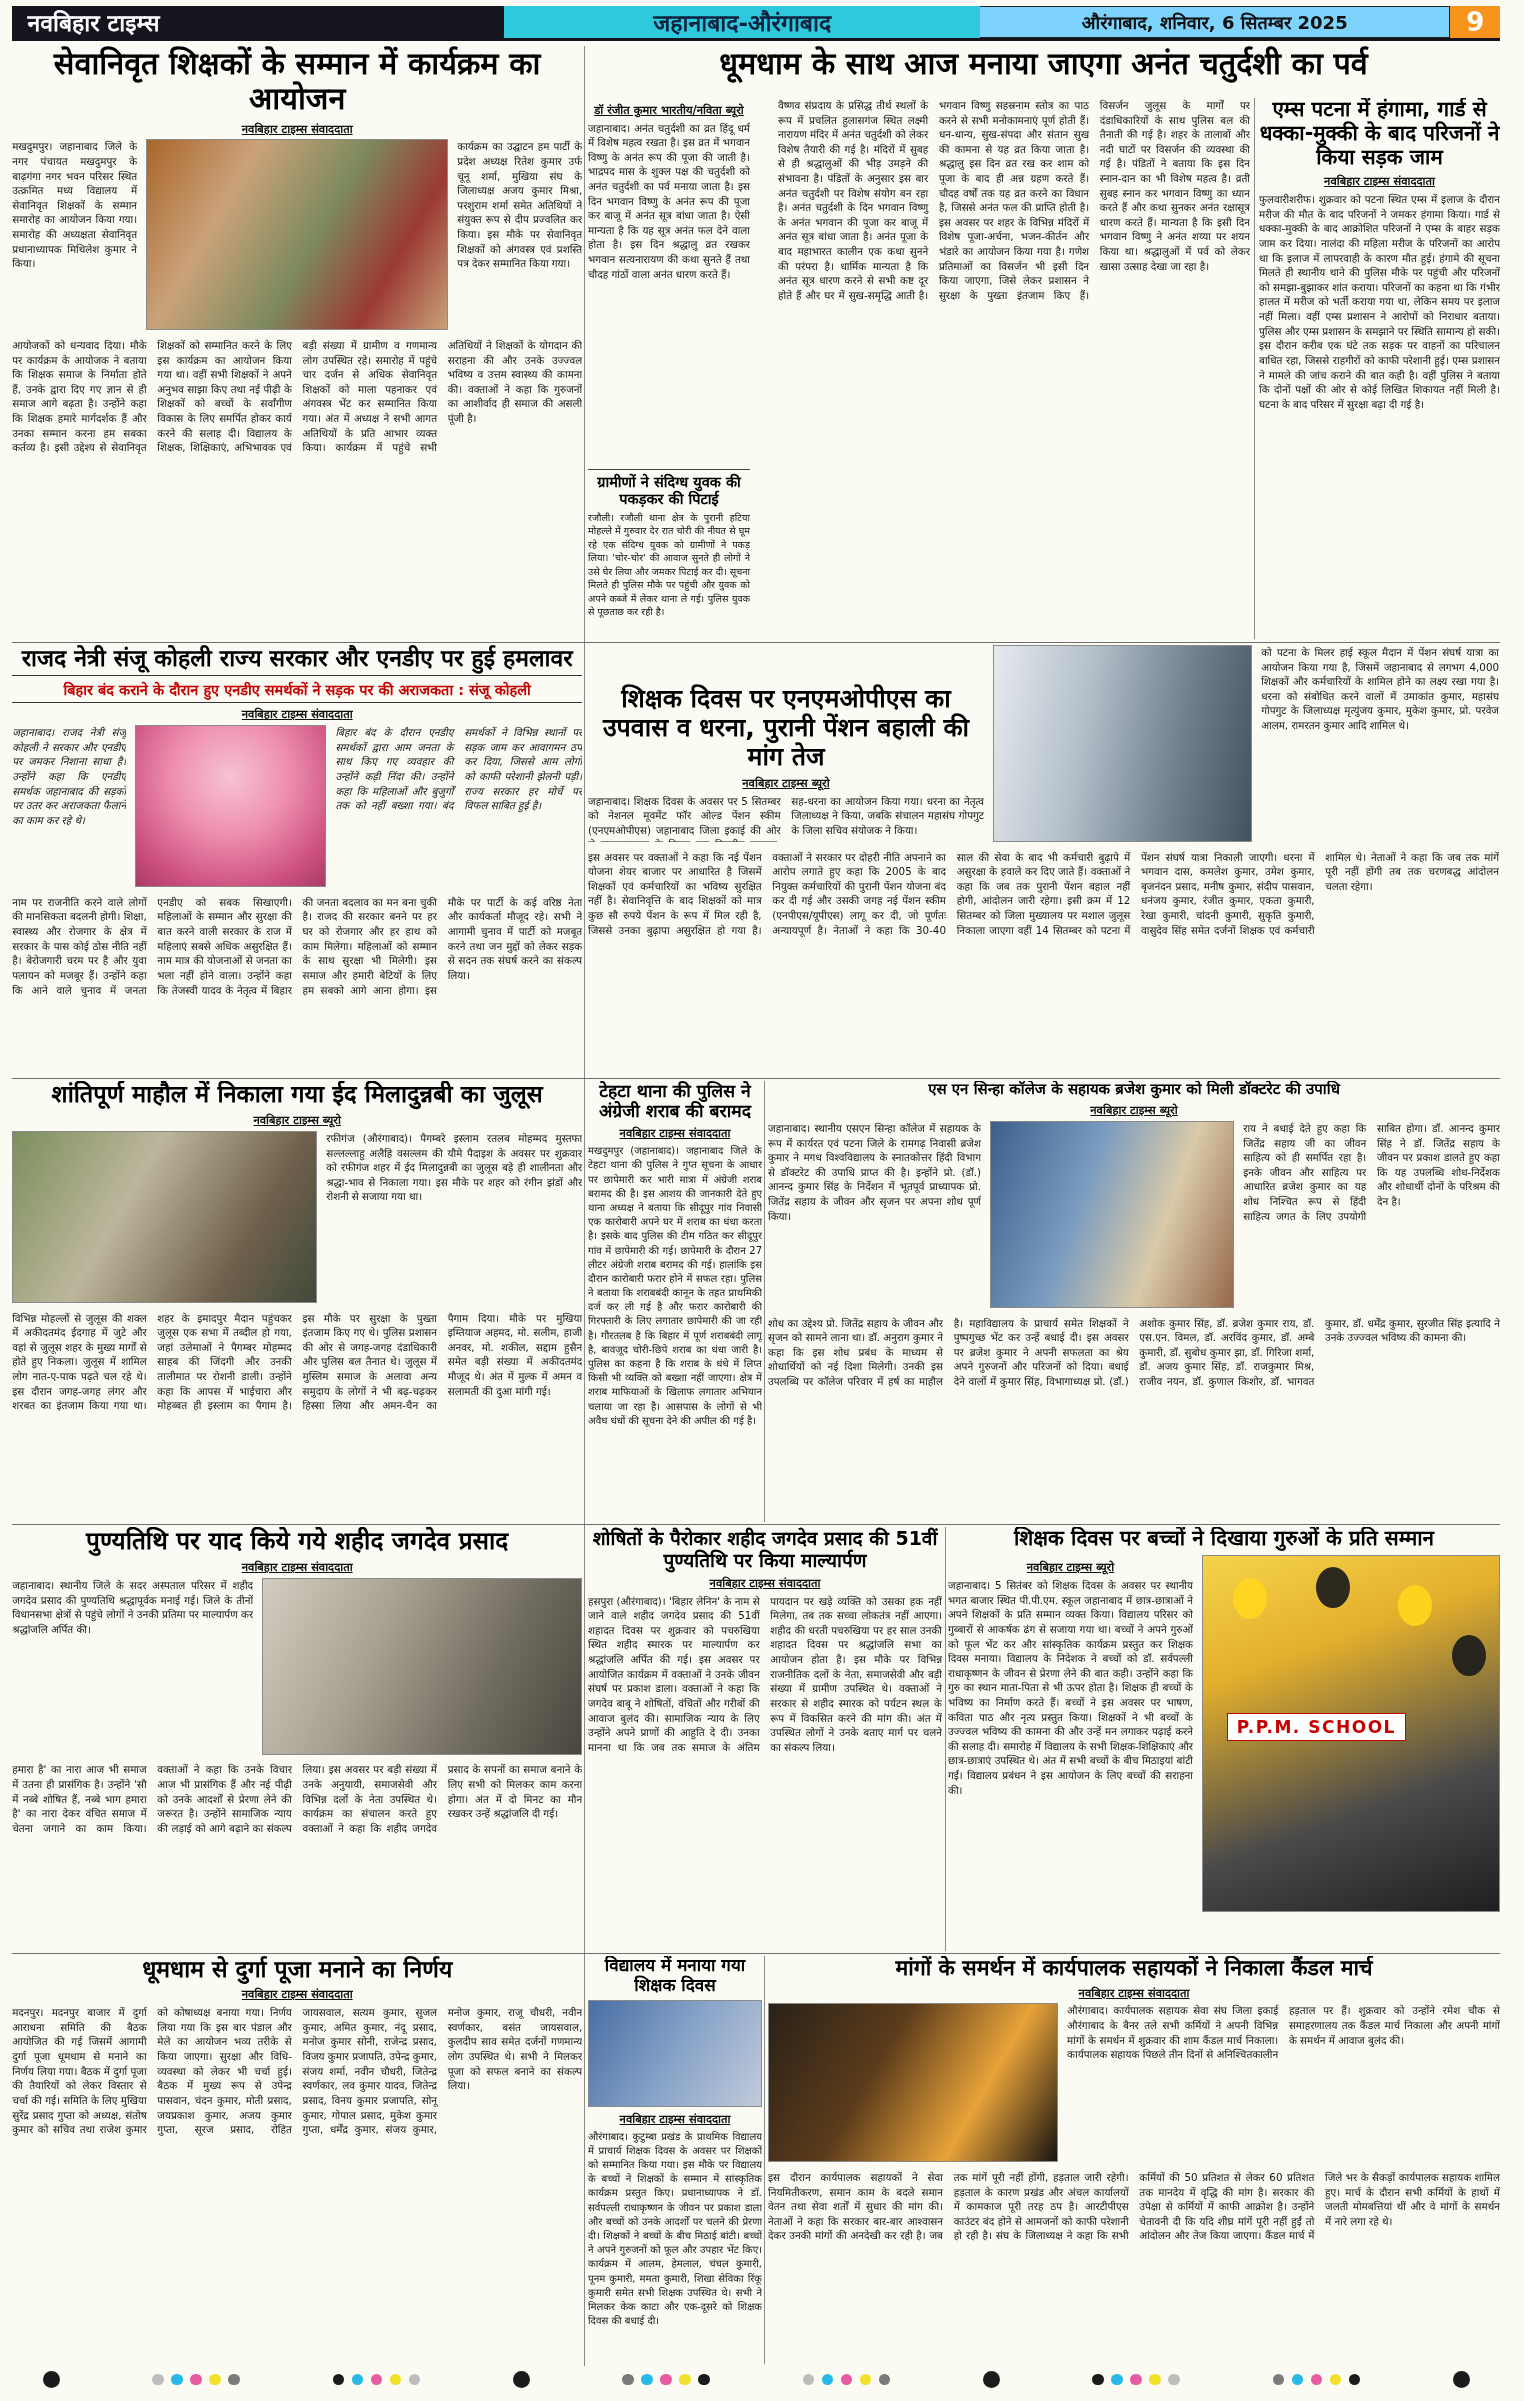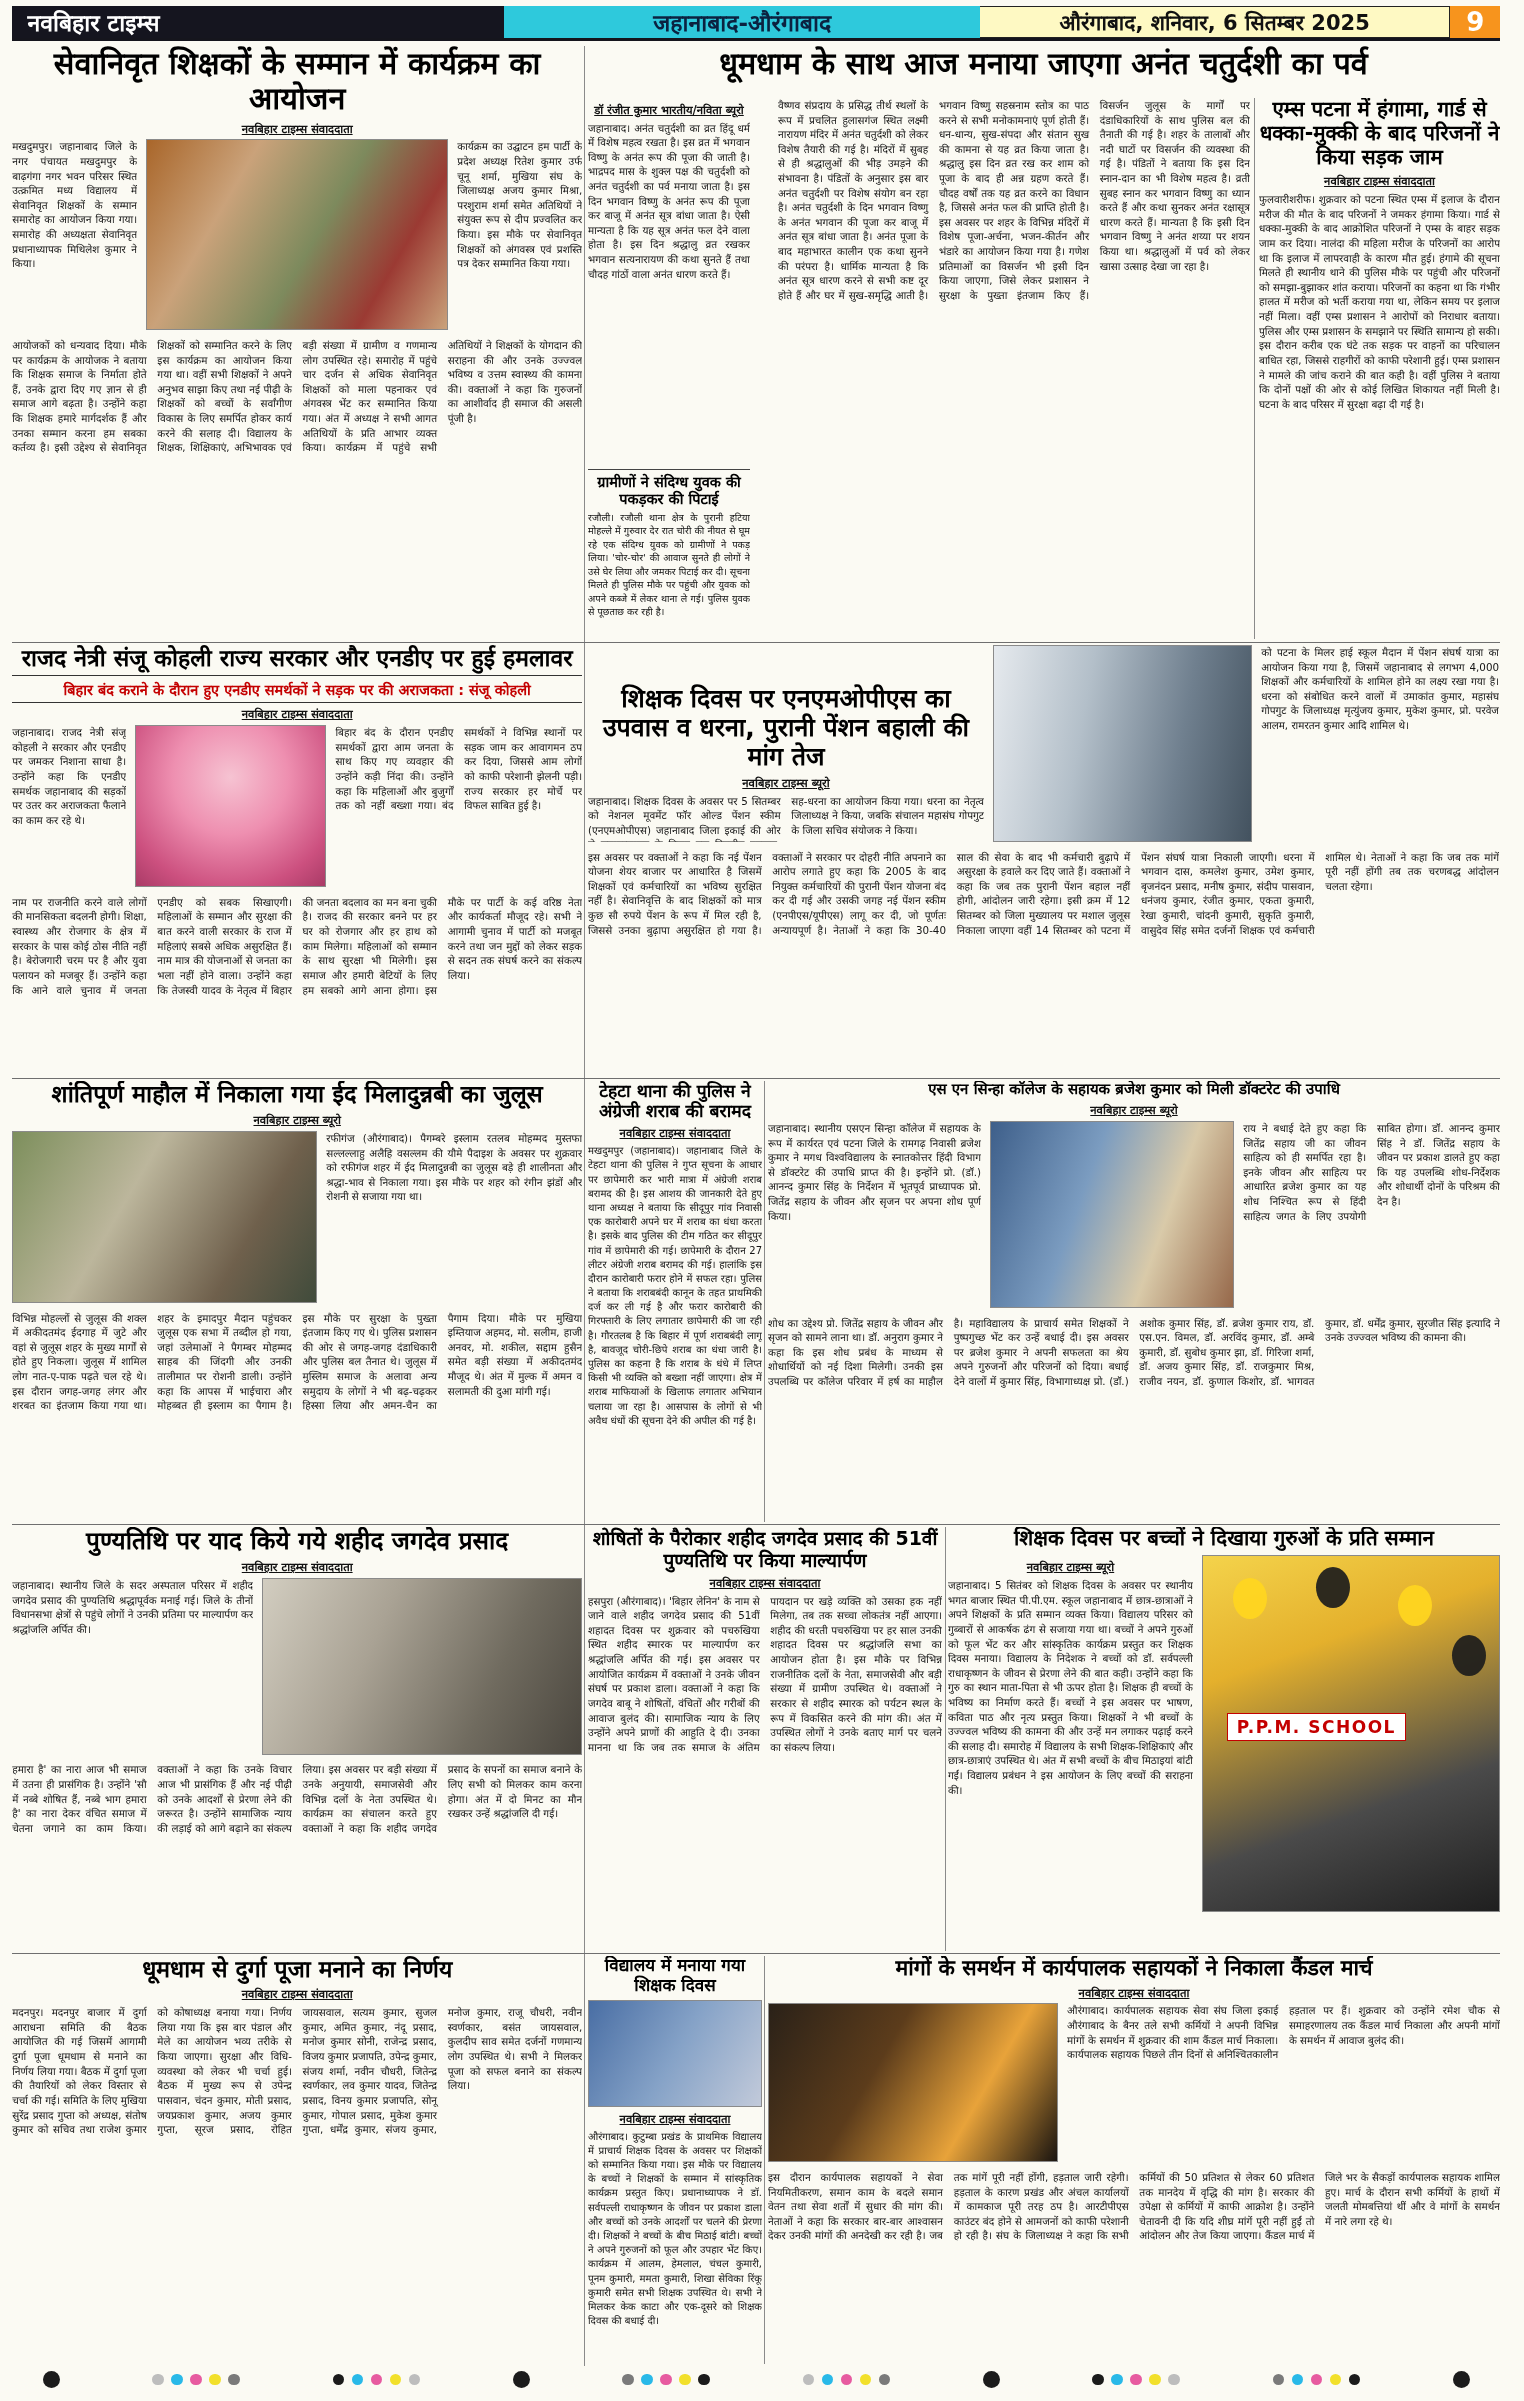--- a/index.html
+++ b/index.html
@@ -3,21 +3,21 @@
 <meta charset="utf-8">
 <style>
   *{box-sizing:border-box;margin:0;padding:0;}
   html,body{background:#d9d9d9;}
   .page{position:relative;width:1524px;height:2401px;margin:0 auto;background:#fbfaf3;
         font-family:"DejaVu Sans","Liberation Sans",sans-serif;color:#111;overflow:hidden;}
   
   .masthead{position:absolute;left:12.2px;top:6.1px;width:1488px;height:35px;display:flex;border-bottom:3px solid #15151d;}
   .m-name{flex:0 0 492px;background:#15151f;color:#fff;display:flex;align-items:center;padding-left:15.2px;font-size:23px;font-weight:bold;}
   .m-edition{flex:0 0 476px;background:#2ec9dc;color:#0b2240;display:flex;align-items:center;justify-content:center;font-size:23px;font-weight:bold;}
-  .m-date{flex:1;background:#fef9c3;border:0.8px solid #222;border-left:none;display:flex;align-items:center;justify-content:center;font-size:21px;font-weight:bold;}
+  .m-date{flex:1;background:#7dd3fc;border:0.8px solid #222;border-left:none;display:flex;align-items:center;justify-content:center;font-size:18px;font-weight:bold;}
   .m-page{flex:0 0 50px;background:#f7941d;color:#fff;display:flex;align-items:center;justify-content:center;font-size:26px;font-weight:bold;}
   
   .article{position:absolute;overflow:hidden;}
   .hl{font-weight:bold;line-height:1.16;text-align:center;color:#000;}
   .byline{font-weight:bold;font-size:11.4px;text-align:center;text-decoration:underline;margin:3.8px 0;}
   .bodytext{font-size:10.3px;line-height:1.42;text-align:justify;color:#141414;}
   .row{display:flex;gap:9.1px;}
   .c2{column-count:2;column-gap:10.7px;}
   .c3{column-count:3;column-gap:10.7px;}
   .c4{column-count:4;column-gap:10.7px;}
@@ -96,21 +96,21 @@
   <div class="article" style="left:1259px;top:98px;width:241px;height:541px;">
     <div class="hl" style="font-size:20.6px;">एम्स पटना में हंगामा, गार्ड से धक्का-मुक्की के बाद परिजनों ने किया सड़क जाम</div>
     <div class="byline">नवबिहार टाइम्स संवाददाता</div>
     <div class="bodytext" style="height:412px;overflow:hidden;">फुलवारीशरीफ। शुक्रवार को पटना स्थित एम्स में इलाज के दौरान मरीज की मौत के बाद परिजनों ने जमकर हंगामा किया। गार्ड से धक्का-मुक्की के बाद आक्रोशित परिजनों ने एम्स के बाहर सड़क जाम कर दिया। नालंदा की महिला मरीज के परिजनों का आरोप था कि इलाज में लापरवाही के कारण मौत हुई। हंगामे की सूचना मिलते ही स्थानीय थाने की पुलिस मौके पर पहुंची और परिजनों को समझा-बुझाकर शांत कराया। परिजनों का कहना था कि गंभीर हालत में मरीज को भर्ती कराया गया था, लेकिन समय पर इलाज नहीं मिला। वहीं एम्स प्रशासन ने आरोपों को निराधार बताया। पुलिस और एम्स प्रशासन के समझाने पर स्थिति सामान्य हो सकी। इस दौरान करीब एक घंटे तक सड़क पर वाहनों का परिचालन बाधित रहा, जिससे राहगीरों को काफी परेशानी हुई। एम्स प्रशासन ने मामले की जांच कराने की बात कही है। वहीं पुलिस ने बताया कि दोनों पक्षों की ओर से कोई लिखित शिकायत नहीं मिली है। घटना के बाद परिसर में सुरक्षा बढ़ा दी गई है।</div>
   </div>
 
   <div class="article" style="left:12.2px;top:645px;width:570px;height:430px;">
     <div class="hl" style="font-size:23px;">राजद नेत्री संजू कोहली राज्य सरकार और एनडीए पर हुई हमलावर</div>
     <div class="subhead-red">बिहार बंद कराने के दौरान हुए एनडीए समर्थकों ने सड़क पर की अराजकता : संजू कोहली</div>
     <div class="byline">नवबिहार टाइम्स संवाददाता</div>
-    <div class="row" style="height:162px;">
+    <div class="row" style="height:162px;font-style:italic;">
       <div class="bodytext" style="flex:0 0 114px;overflow:hidden;">जहानाबाद। राजद नेत्री संजू कोहली ने सरकार और एनडीए पर जमकर निशाना साधा है। उन्होंने कहा कि एनडीए समर्थक जहानाबाद की सड़कों पर उतर कर अराजकता फैलाने का काम कर रहे थे।</div>
       <div class="photo ph-a4" style="width:191px;height:100%;"></div>
       <div class="bodytext c2" style="flex:1;overflow:hidden;">बिहार बंद के दौरान एनडीए समर्थकों द्वारा आम जनता के साथ किए गए व्यवहार की उन्होंने कड़ी निंदा की। उन्होंने कहा कि महिलाओं और बुजुर्गों तक को नहीं बख्शा गया। बंद समर्थकों ने विभिन्न स्थानों पर सड़क जाम कर आवागमन ठप कर दिया, जिससे आम लोगों को काफी परेशानी झेलनी पड़ी। राज्य सरकार हर मोर्चे पर विफल साबित हुई है।</div>
     </div>
     <div class="bodytext c4" style="height:149px;margin-top:7.6px;">नाम पर राजनीति करने वाले लोगों की मानसिकता बदलनी होगी। शिक्षा, स्वास्थ्य और रोजगार के क्षेत्र में सरकार के पास कोई ठोस नीति नहीं है। बेरोजगारी चरम पर है और युवा पलायन को मजबूर हैं। उन्होंने कहा कि आने वाले चुनाव में जनता एनडीए को सबक सिखाएगी। महिलाओं के सम्मान और सुरक्षा की बात करने वाली सरकार के राज में महिलाएं सबसे अधिक असुरक्षित हैं। नाम मात्र की योजनाओं से जनता का भला नहीं होने वाला। उन्होंने कहा कि तेजस्वी यादव के नेतृत्व में बिहार की जनता बदलाव का मन बना चुकी है। राजद की सरकार बनने पर हर घर को रोजगार और हर हाथ को काम मिलेगा। महिलाओं को सम्मान के साथ सुरक्षा भी मिलेगी। इस समाज और हमारी बेटियों के लिए हम सबको आगे आना होगा। इस मौके पर पार्टी के कई वरिष्ठ नेता और कार्यकर्ता मौजूद रहे। सभी ने आगामी चुनाव में पार्टी को मजबूत करने तथा जन मुद्दों को लेकर सड़क से सदन तक संघर्ष करने का संकल्प लिया।</div>
   </div>
 
   <div class="article" style="left:588px;top:645px;width:911px;height:430px;">
     <div class="row" style="height:197px;">
       <div style="flex:0 0 396px;overflow:hidden;margin-top:39px;">

